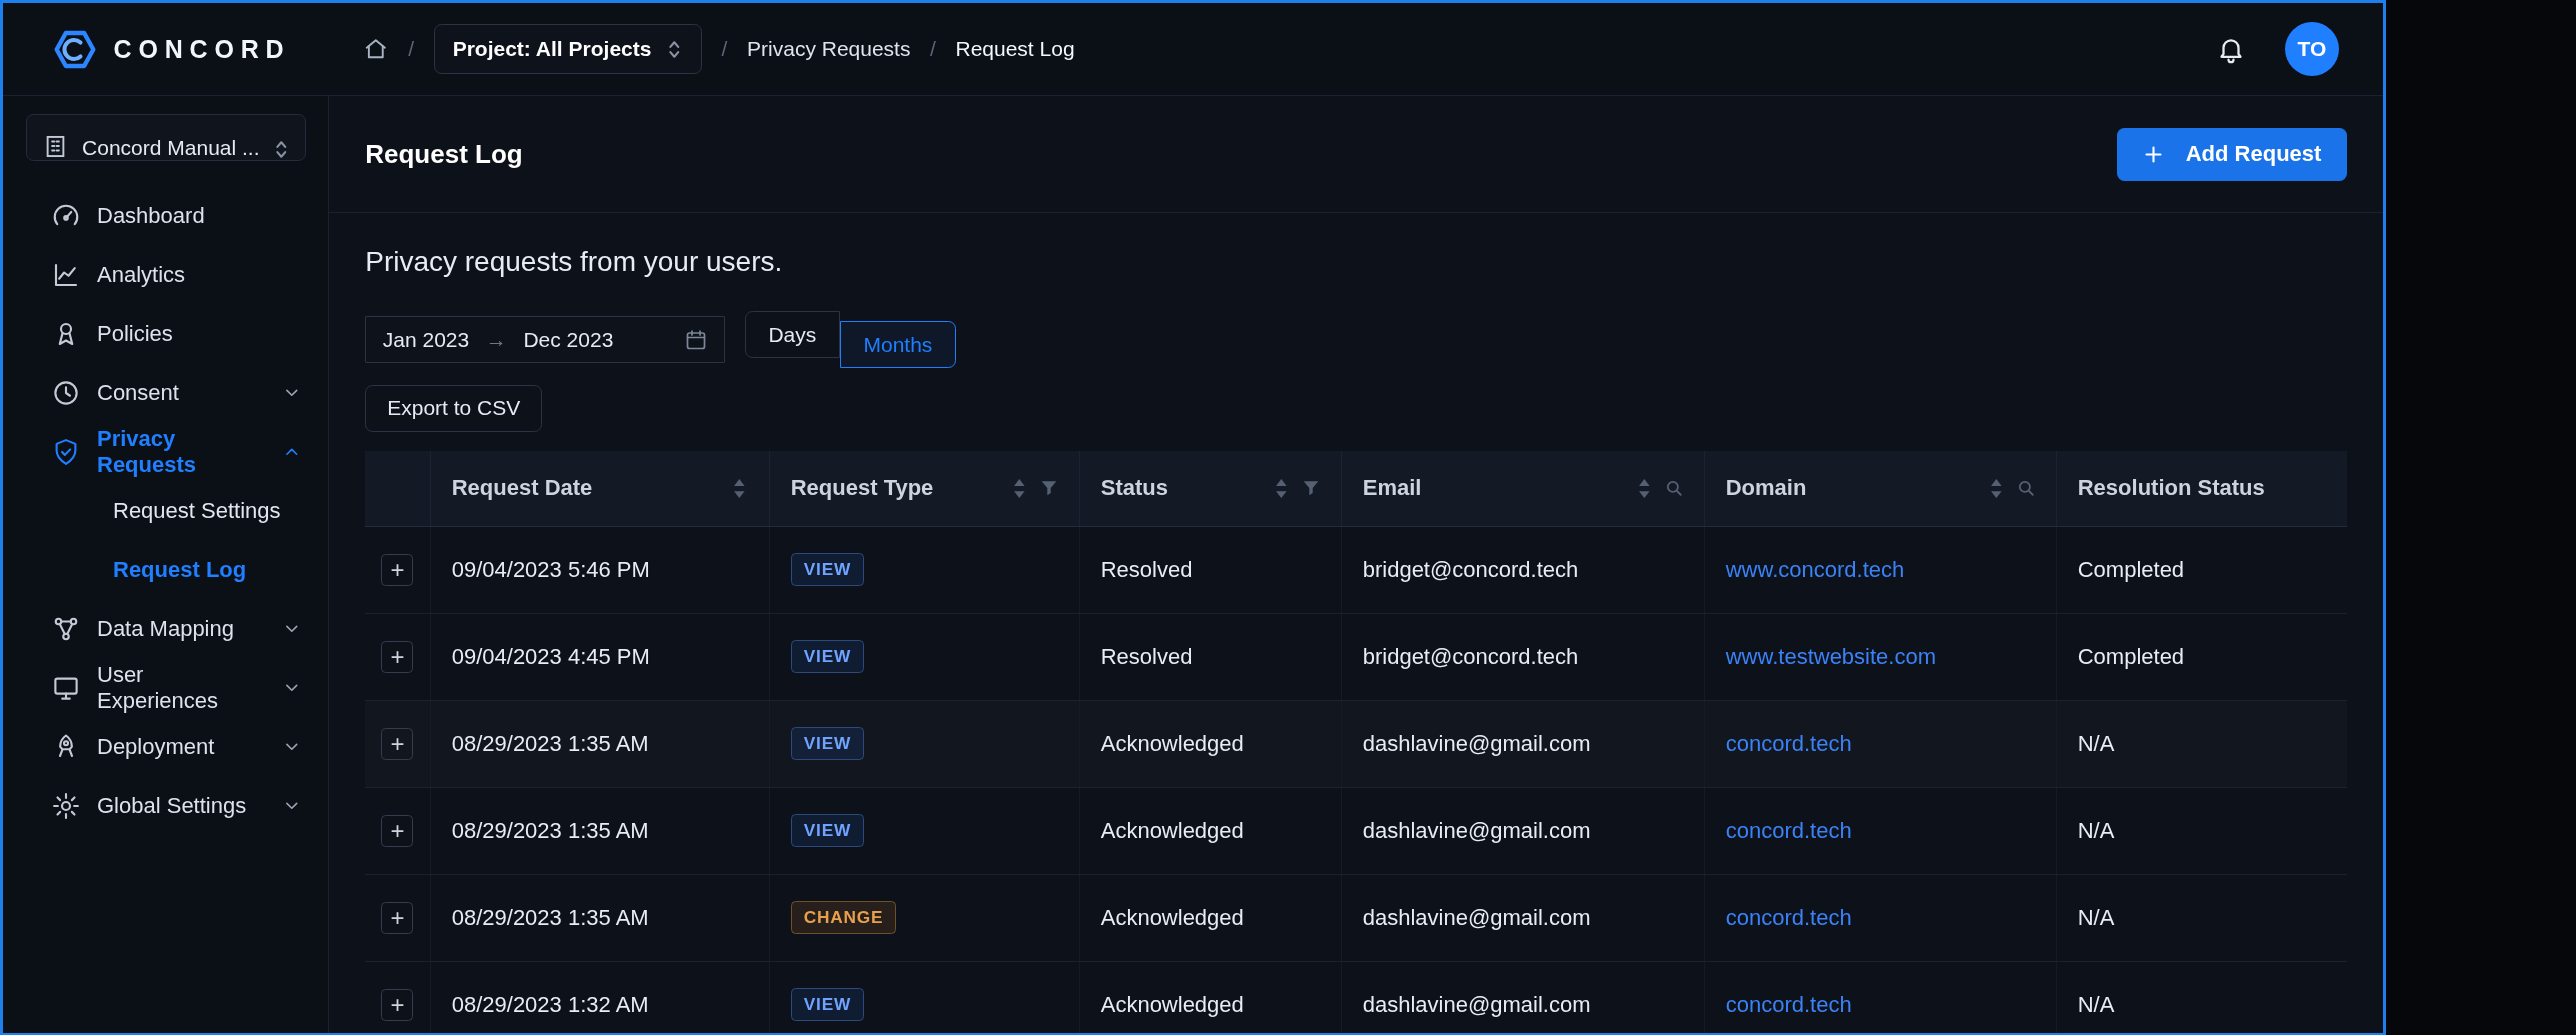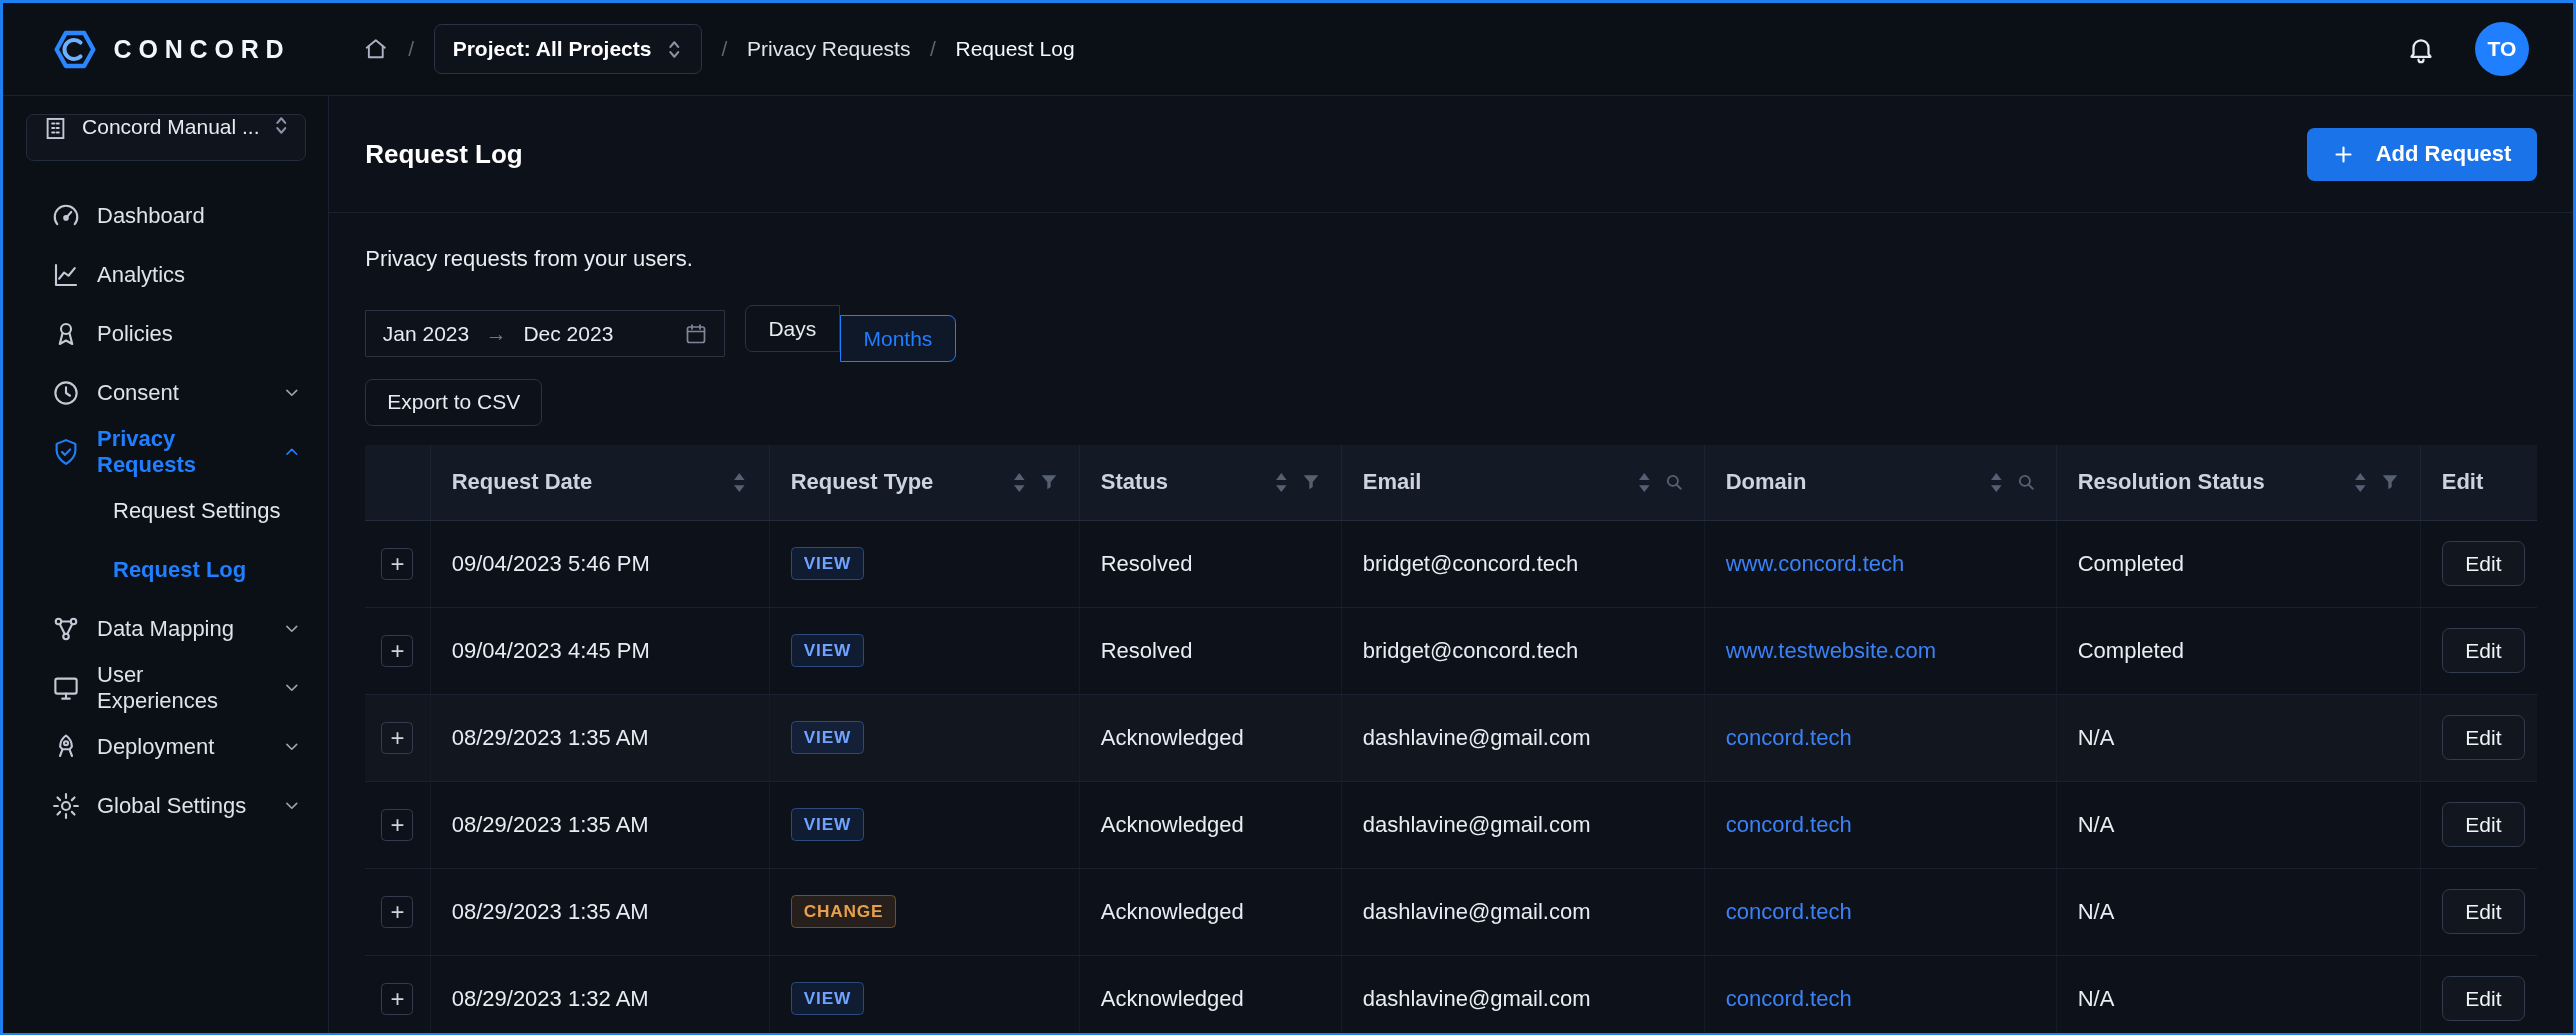--- a/index.html
+++ b/index.html
@@ -3,21 +3,21 @@
 <meta charset="utf-8">
 <style>
   * { box-sizing: border-box; margin: 0; padding: 0; }
   html, body { background: #05070b; }
   body {
     width: 2576px; height: 1036px; overflow: hidden;
     font-family: "Liberation Sans", sans-serif;
     color: #e8edf4;
   }
   .frame {
-    width: 2576px; height: 1036px;
+    width: 2386px; height: 1036px;
     border: 3.8px solid #1e7fee;
     background: #0b0f16;
     display: flex; flex-direction: column;
   }
 
   
   .top-header {
     flex: 0 0 93px; height: 93px;
     display: flex; align-items: center;
     background: #0b0f16;
@@ -51,21 +51,21 @@
 
   .sidebar {
     flex: 0 0 324px;
     border-right: 1.5px solid #1a2130;
     background: #0b0f16;
     padding-top: 18px;
   }
   .workspace {
     margin: 0 22.6px 25.6px 22.6px;
     height: 47px;
-    display: flex; align-items: flex-start; gap: 13.5px;
+    display: flex; align-items: flex-end; gap: 13.5px;
     border: 1.5px solid #232d3c; border-radius: 7.5px;
     background: #0f141d;
     padding: 0 15px;
     font-size: 21px; color: #e6ebf2;
     cursor: pointer;
   }
   .workspace .ws-label { flex: 1; white-space: nowrap; overflow: hidden; }
   .menu { list-style: none; }
   .menu-item {
     height: 59px;
@@ -101,21 +101,21 @@
     height: 53px; padding: 0 25.6px;
     background: #1a73e8; color: #ffffff;
     border: none; border-radius: 7.5px;
     font-size: 22px; font-weight: 600;
     font-family: "Liberation Sans", sans-serif;
     display: flex; align-items: center; gap: 22px;
     cursor: pointer;
   }
 
   .content { flex: 1; min-height: 0; padding: 33px 36px 0 36px; display: flex; flex-direction: column; }
-  .subtitle { font-size: 22px; color: #e8edf4; margin-bottom: 33px; }
+  .subtitle { font-size: 28px; color: #e8edf4; margin-bottom: 33px; }
 
   .controls-row { display: flex; align-items: center; gap: 19.6px; margin-bottom: 16.6px; }
   .date-range {
     width: 360px; height: 47px;
     border: 1.5px solid #2a3444; border-radius: 1px;
     background: #0e131b;
     display: flex; align-items: center; gap: 16.6px;
     padding: 0 16.6px;
     font-size: 21px; color: #e6ebf2;
     cursor: pointer;

